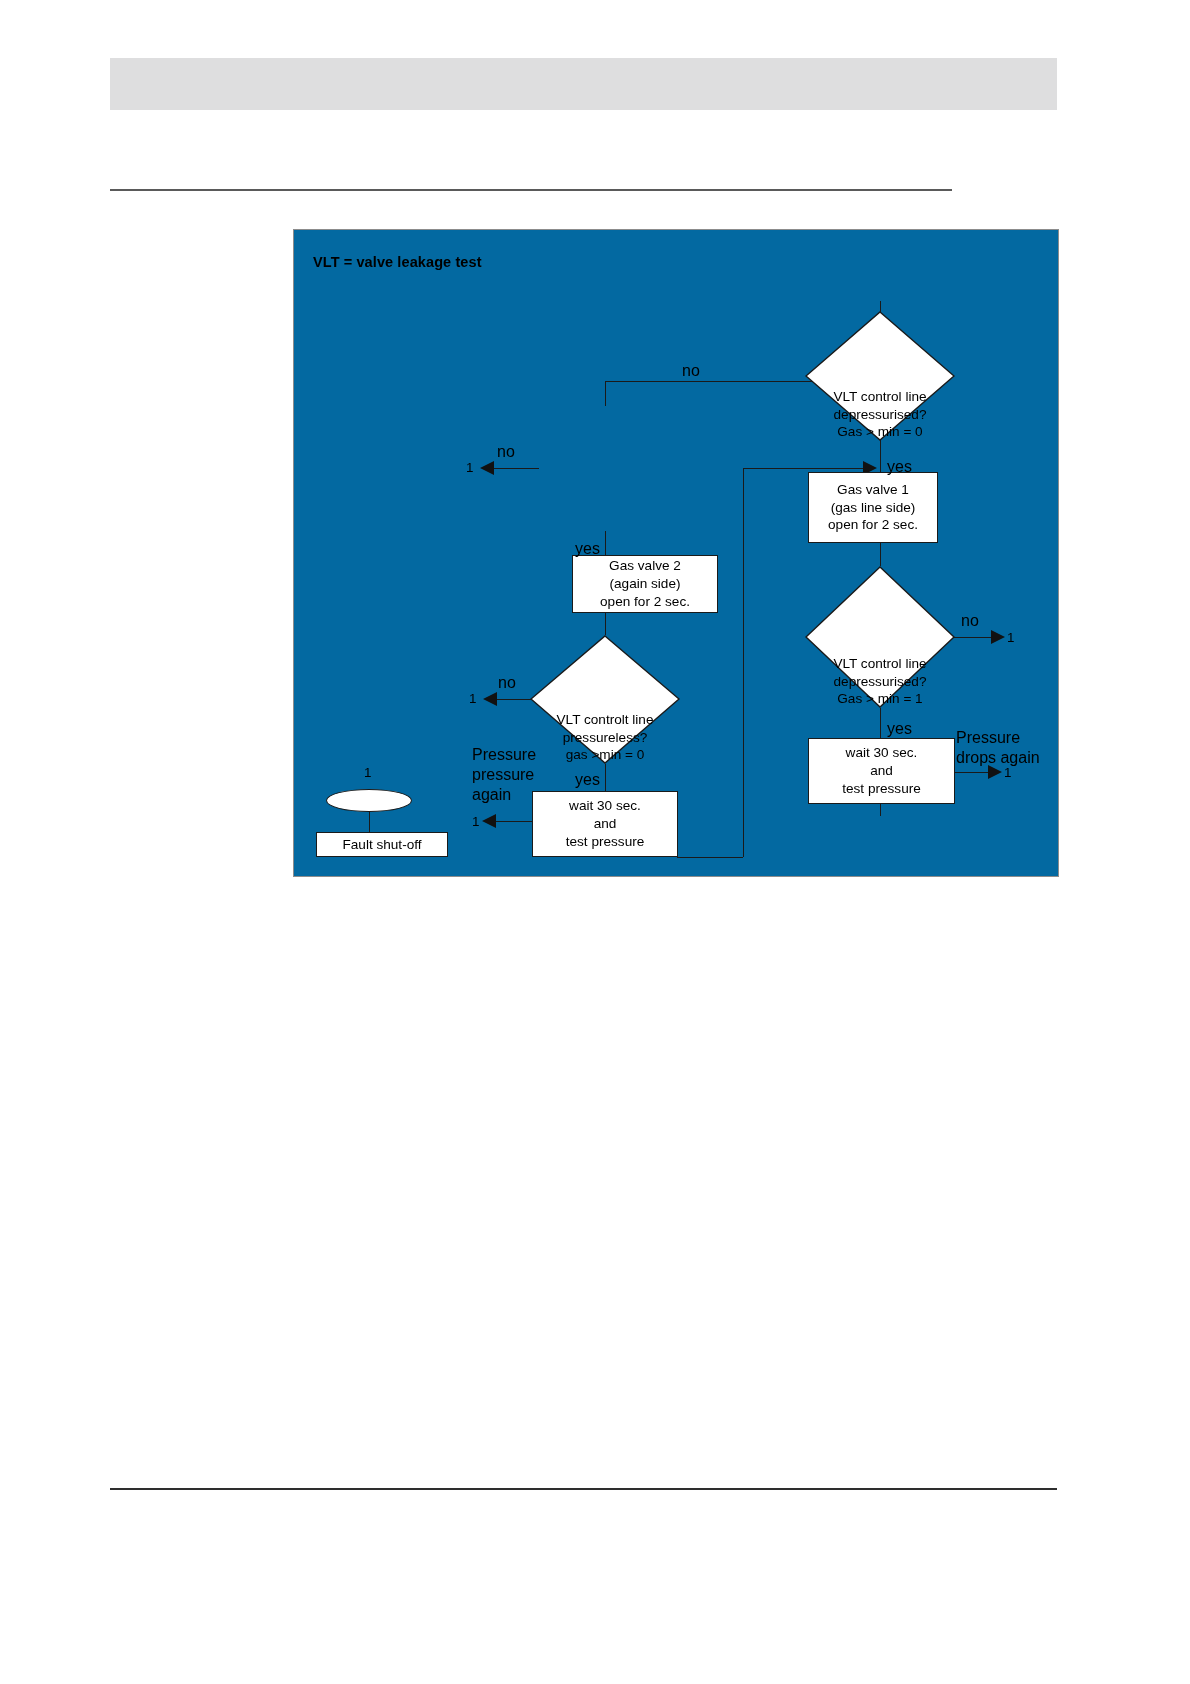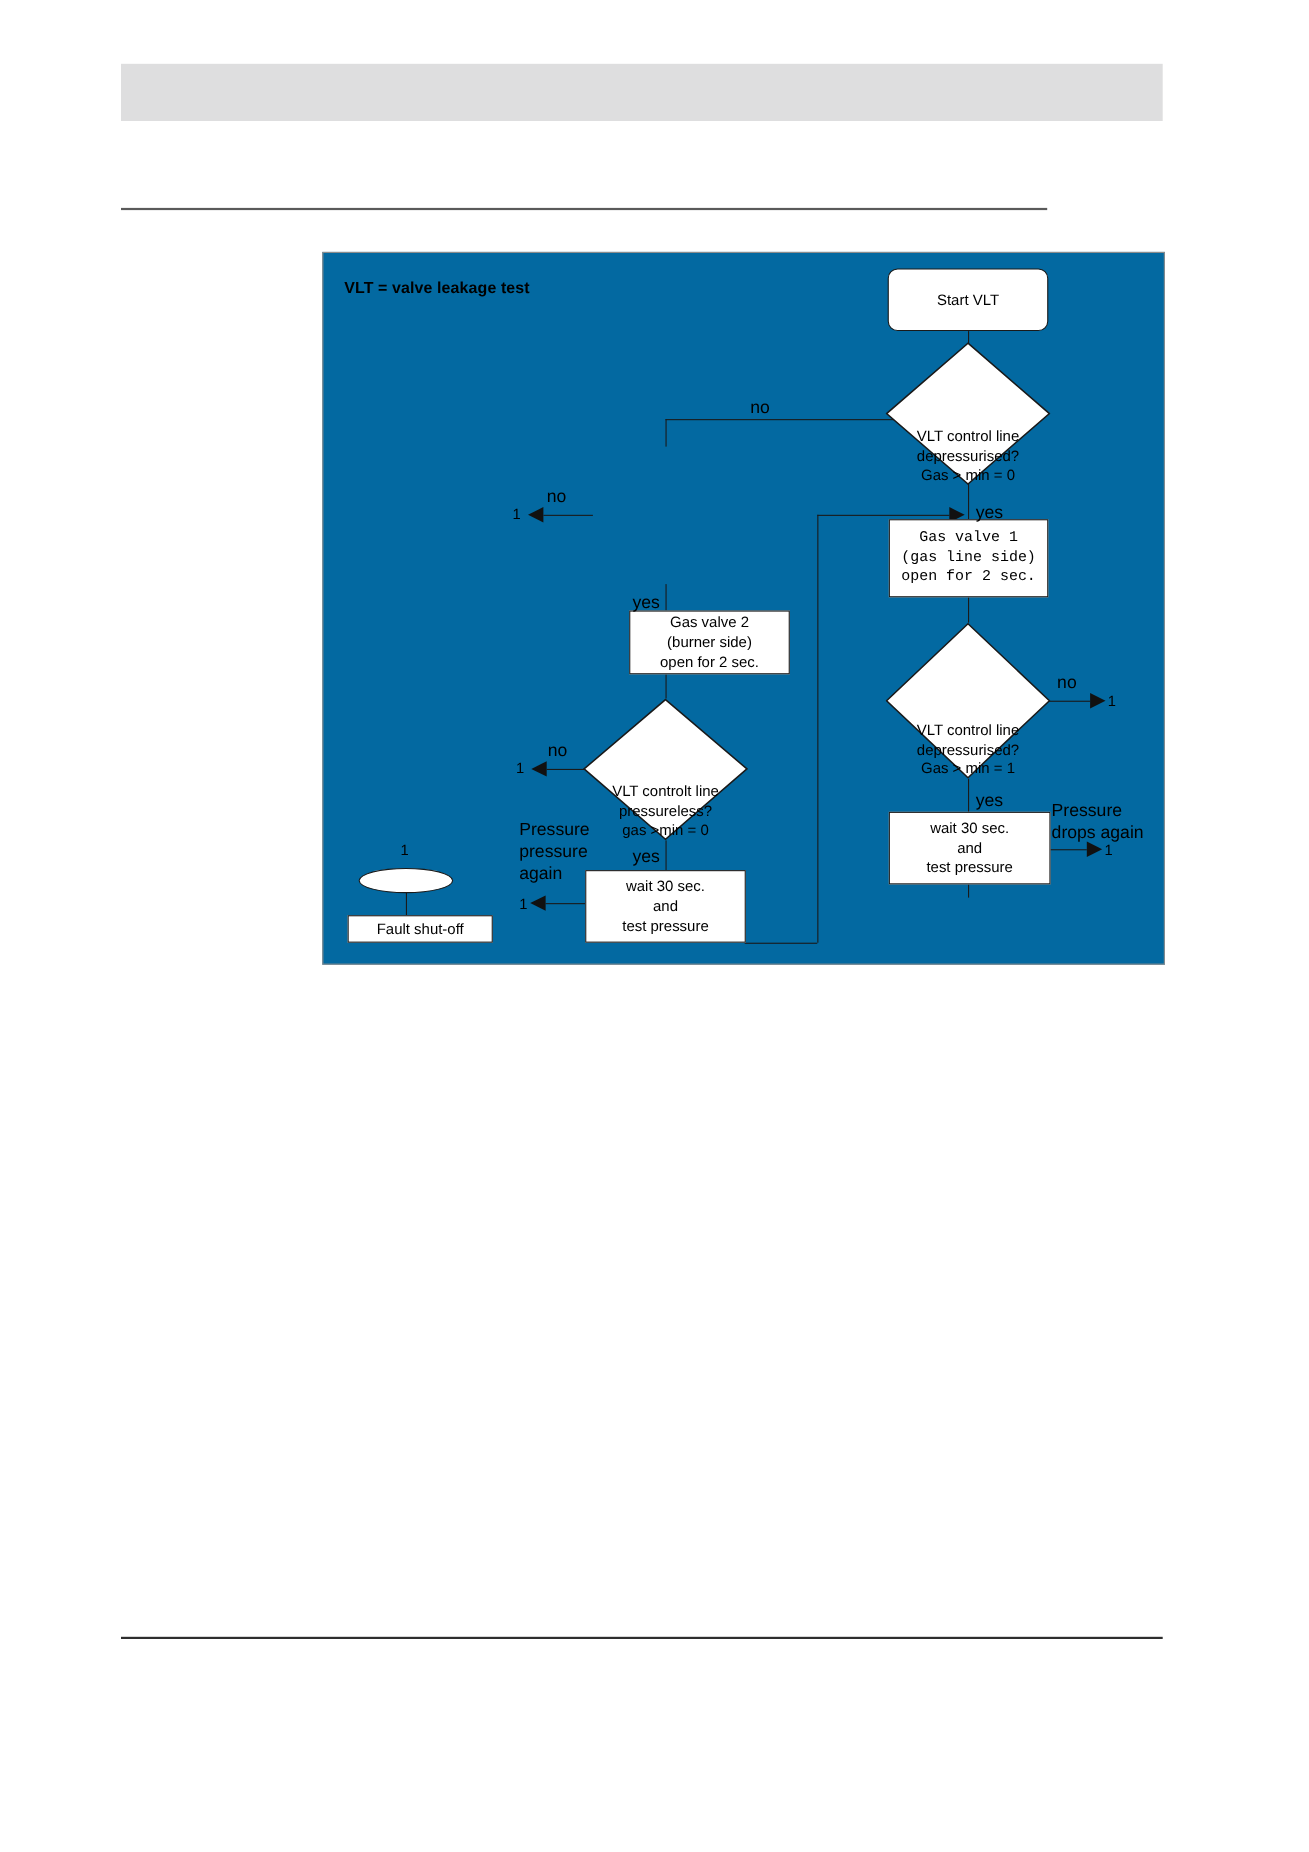--- a/index.html
+++ b/index.html
@@ -129,39 +129,33 @@
 
   <div class="ln-v" style="left:75px;top:575px;height:27px;"></div>
 
   <div class="arw arw-l" style="left:186px;top:231px;"></div>
   <div class="arw arw-l" style="left:189px;top:462px;"></div>
   <div class="arw arw-l" style="left:188px;top:584px;"></div>
   <div class="arw arw-r" style="left:697px;top:400px;"></div>
   <div class="arw arw-r" style="left:694px;top:535px;"></div>
   <div class="arw arw-r" style="left:569px;top:231px;"></div>
 
-  <div class="node term" style="left:513px;top:14px;width:146px;height:57px;">
-    <div>
-      <span>Start</span>
-      <span>VLT</span>
-    </div>
-  </div>
 
   <div class="node dia" style="left:511px;top:81px;width:150px;height:130px;">
     <svg width="150" height="130" viewBox="0 0 150 130">
       <polygon points="75,1 149,65 75,129 1,65" fill="#ffffff" stroke="#1a1a1a" stroke-width="1.4"></polygon>
     </svg>
     <div class="lbl">
       <span>VLT control line</span>
       <span>depressurised?</span>
       <span>Gas &gt; min = 0</span>
     </div>
   </div>
 
-  <div class="node rect" style="left:514px;top:242px;width:145px;height:71px;font-family:Liberation Mono, monospace;">
+  <div class="node rect" style="left:514px;top:242px;width:130px;height:71px;">
     <div>
       <span>Gas valve 1</span>
       <span>(gas line side)</span>
       <span>open for 2 sec.</span>
     </div>
   </div>
 
   <div class="node dia" style="left:511px;top:336px;width:150px;height:142px;">
     <svg width="150" height="142" viewBox="0 0 150 142">
       <polygon points="75,1 149,71 75,141 1,71" fill="#ffffff" stroke="#1a1a1a" stroke-width="1.4"></polygon>
@@ -179,21 +173,21 @@
       <span>and</span>
       <span>test pressure</span>
     </div>
   </div>
 
 
 
   <div class="node rect" style="left:238px;top:325px;width:146px;height:58px;margin-left:40px;">
     <div>
       <span>Gas valve 2</span>
-      <span>(burner side)</span>
+      <span>(again side)</span>
       <span>open for 2 sec.</span>
     </div>
   </div>
 
   <div class="node dia" style="left:236px;top:405px;width:150px;height:129px;">
     <svg width="150" height="129" viewBox="0 0 150 129">
       <polygon points="75,1 149,64 75,128 1,64" fill="#ffffff" stroke="#1a1a1a" stroke-width="1.4"></polygon>
     </svg>
     <div class="lbl">
       <span>VLT controlt line</span>

